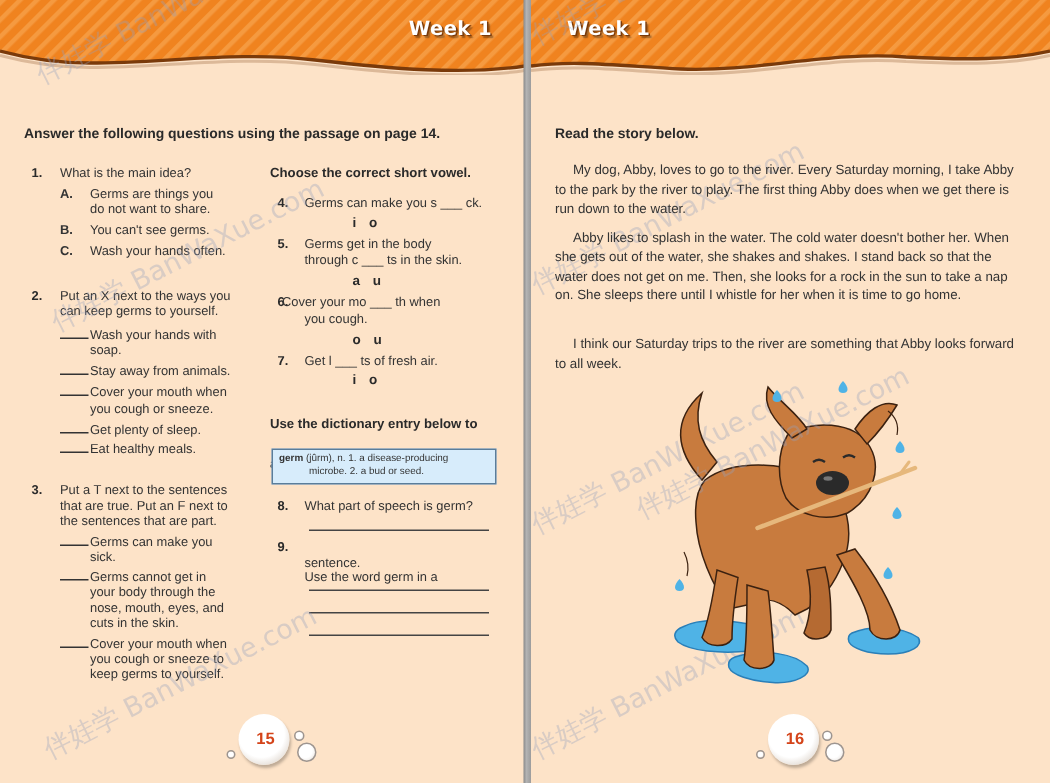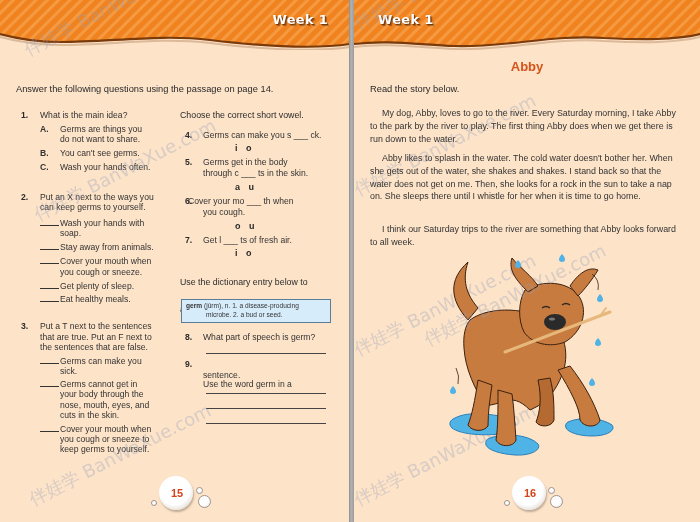--- a/index.html
+++ b/index.html
@@ -18,21 +18,21 @@
   .week-label { position: absolute; top: 12px; font-family: "DejaVu Sans", sans-serif; font-weight: bold;
                 font-size: 13px; color: #fff; letter-spacing: 0.3px;
                 text-shadow: 1px 1px 0 #7a3a0a, 2px 2px 1px rgba(0,0,0,0.35); }
   .page.left .week-label { right: 22px; }
   .page.right .week-label { left: 24px; }
 
   .title { position: absolute; width: 100%; text-align: center; top: 59px; font-weight: bold;
            font-size: 13px; color: #d4541c; }
   .page.right .title { left: 0; }
 
-  .instr { position: absolute; font-weight: normal; font-size: 9.3px; color: #2a2a2a; text-align: right; }
+  .instr { position: absolute; font-weight: bold; font-size: 9.3px; color: #2a2a2a; text-align: right; }
 
   .q { position: absolute; font-size: 8.6px; line-height: 10.5px; color: #333; }
   .qnum { position: absolute; font-weight: bold; color: #2a2a2a; }
   .qtext { position: absolute; }
   .opt-letter { position: absolute; font-weight: bold; }
   .line-item { position: absolute; font-size: 8.6px; line-height: 10.5px; color: #333; }
   .blank { display: inline-block; width: 19px; border-bottom: 1px solid #333; margin-right: 1px; vertical-align: baseline; height: 8px; }
   .vowels { position: absolute; font-weight: bold; font-size: 9px; word-spacing: 6px; color: #2a2a2a; padding-left: 32px; }
 
   .dict-box { position: absolute; left: 181px; top: 299px; width: 150px; height: 24px;
@@ -100,21 +100,21 @@
     <div class="line-item" style="left:40px; top:242px;"><span class="blank"></span><span>Stay away from animals.</span></div>
     <div class="line-item" style="left:40px; top:256px;"><span class="blank"></span><span>Cover your mouth when</span></div>
     <div class="line-item" style="left:60px; top:267px;">you cough or sneeze.</div>
     <div class="line-item" style="left:40px; top:281px;"><span class="blank"></span><span>Get plenty of sleep.</span></div>
     <div class="line-item" style="left:40px; top:294px;"><span class="blank"></span><span>Eat healthy meals.</span></div>
 
     <div class="q" style="left:0; top:321px; width:180px; height:32px;">
       <span class="qnum" style="left:21px; top:0;">3.</span>
       <span class="qtext" style="left:40px; top:0;">Put a T next to the sentences</span>
       <span class="qtext" style="left:40px; top:10.5px;">that are true. Put an F next to</span>
-      <span class="qtext" style="left:40px; top:21px;">the sentences that are false.</span>
+      <span class="qtext" style="left:40px; top:21px;">the sentences that are part.</span>
     </div>
     <div class="line-item" style="left:40px; top:356px;"><span class="blank"></span><span>Germs can make you</span></div>
     <div class="line-item" style="left:60px; top:366px;">sick.</div>
     <div class="line-item" style="left:40px; top:379px;"><span class="blank"></span><span>Germs cannot get in</span></div>
     <div class="line-item" style="left:60px; top:389px;">your body through the</div>
     <div class="line-item" style="left:60px; top:400px;">nose, mouth, eyes, and</div>
     <div class="line-item" style="left:60px; top:410px;">cuts in the skin.</div>
     <div class="line-item" style="left:40px; top:424px;"><span class="blank"></span><span>Cover your mouth when</span></div>
     <div class="line-item" style="left:60px; top:434px;">you cough or sneeze to</div>
     <div class="line-item" style="left:60px; top:444px;text-align:center;">keep germs to yourself.</div>
@@ -185,21 +185,20 @@
             <rect width="8" height="8" fill="#f0831f"></rect>
             <rect width="3" height="8" fill="#f59a40"></rect>
           </pattern>
         </defs>
         <path d="M0 0 H346 V34 C320 40 290 40 250 38 C200 34 150 48 100 46 C60 44 30 40 0 44 Z" fill="url(#stripesR)"></path>
         <path d="M0 44 C30 40 60 44 100 46 C150 48 200 34 250 38 C290 40 320 40 346 34" fill="none" stroke="#7a3a0a" stroke-width="2.2"></path>
         <path d="M0 47 C30 43 60 47 100 49 C150 51 200 37 250 41 C290 43 320 43 346 37" fill="none" stroke="rgba(122,58,10,0.25)" stroke-width="2"></path>
       </svg>
       <div class="week-label">Week 1</div>
     </div>
-    <div class="title">Abby</div>
 
     <div class="watermark" style="left:-4px; top:14px;">伴娃学 BanWaXue.com</div>
     <div class="watermark" style="left:-4px; top:180px;">伴娃学 BanWaXue.com</div>
     <div class="watermark" style="left:-4px; top:340px;">伴娃学 BanWaXue.com</div>
     <div class="watermark" style="left:-4px; top:490px;">伴娃学 BanWaXue.com</div>
   </div>
 
   <div class="instr story-instr">Read the story below.</div>
   <div class="story">
     <p style="top:107px;">My dog, Abby, loves to go to the river. Every Saturday morning, I take Abby to the park by the river to play. The first thing Abby does when we get there is run down to the water.</p>

